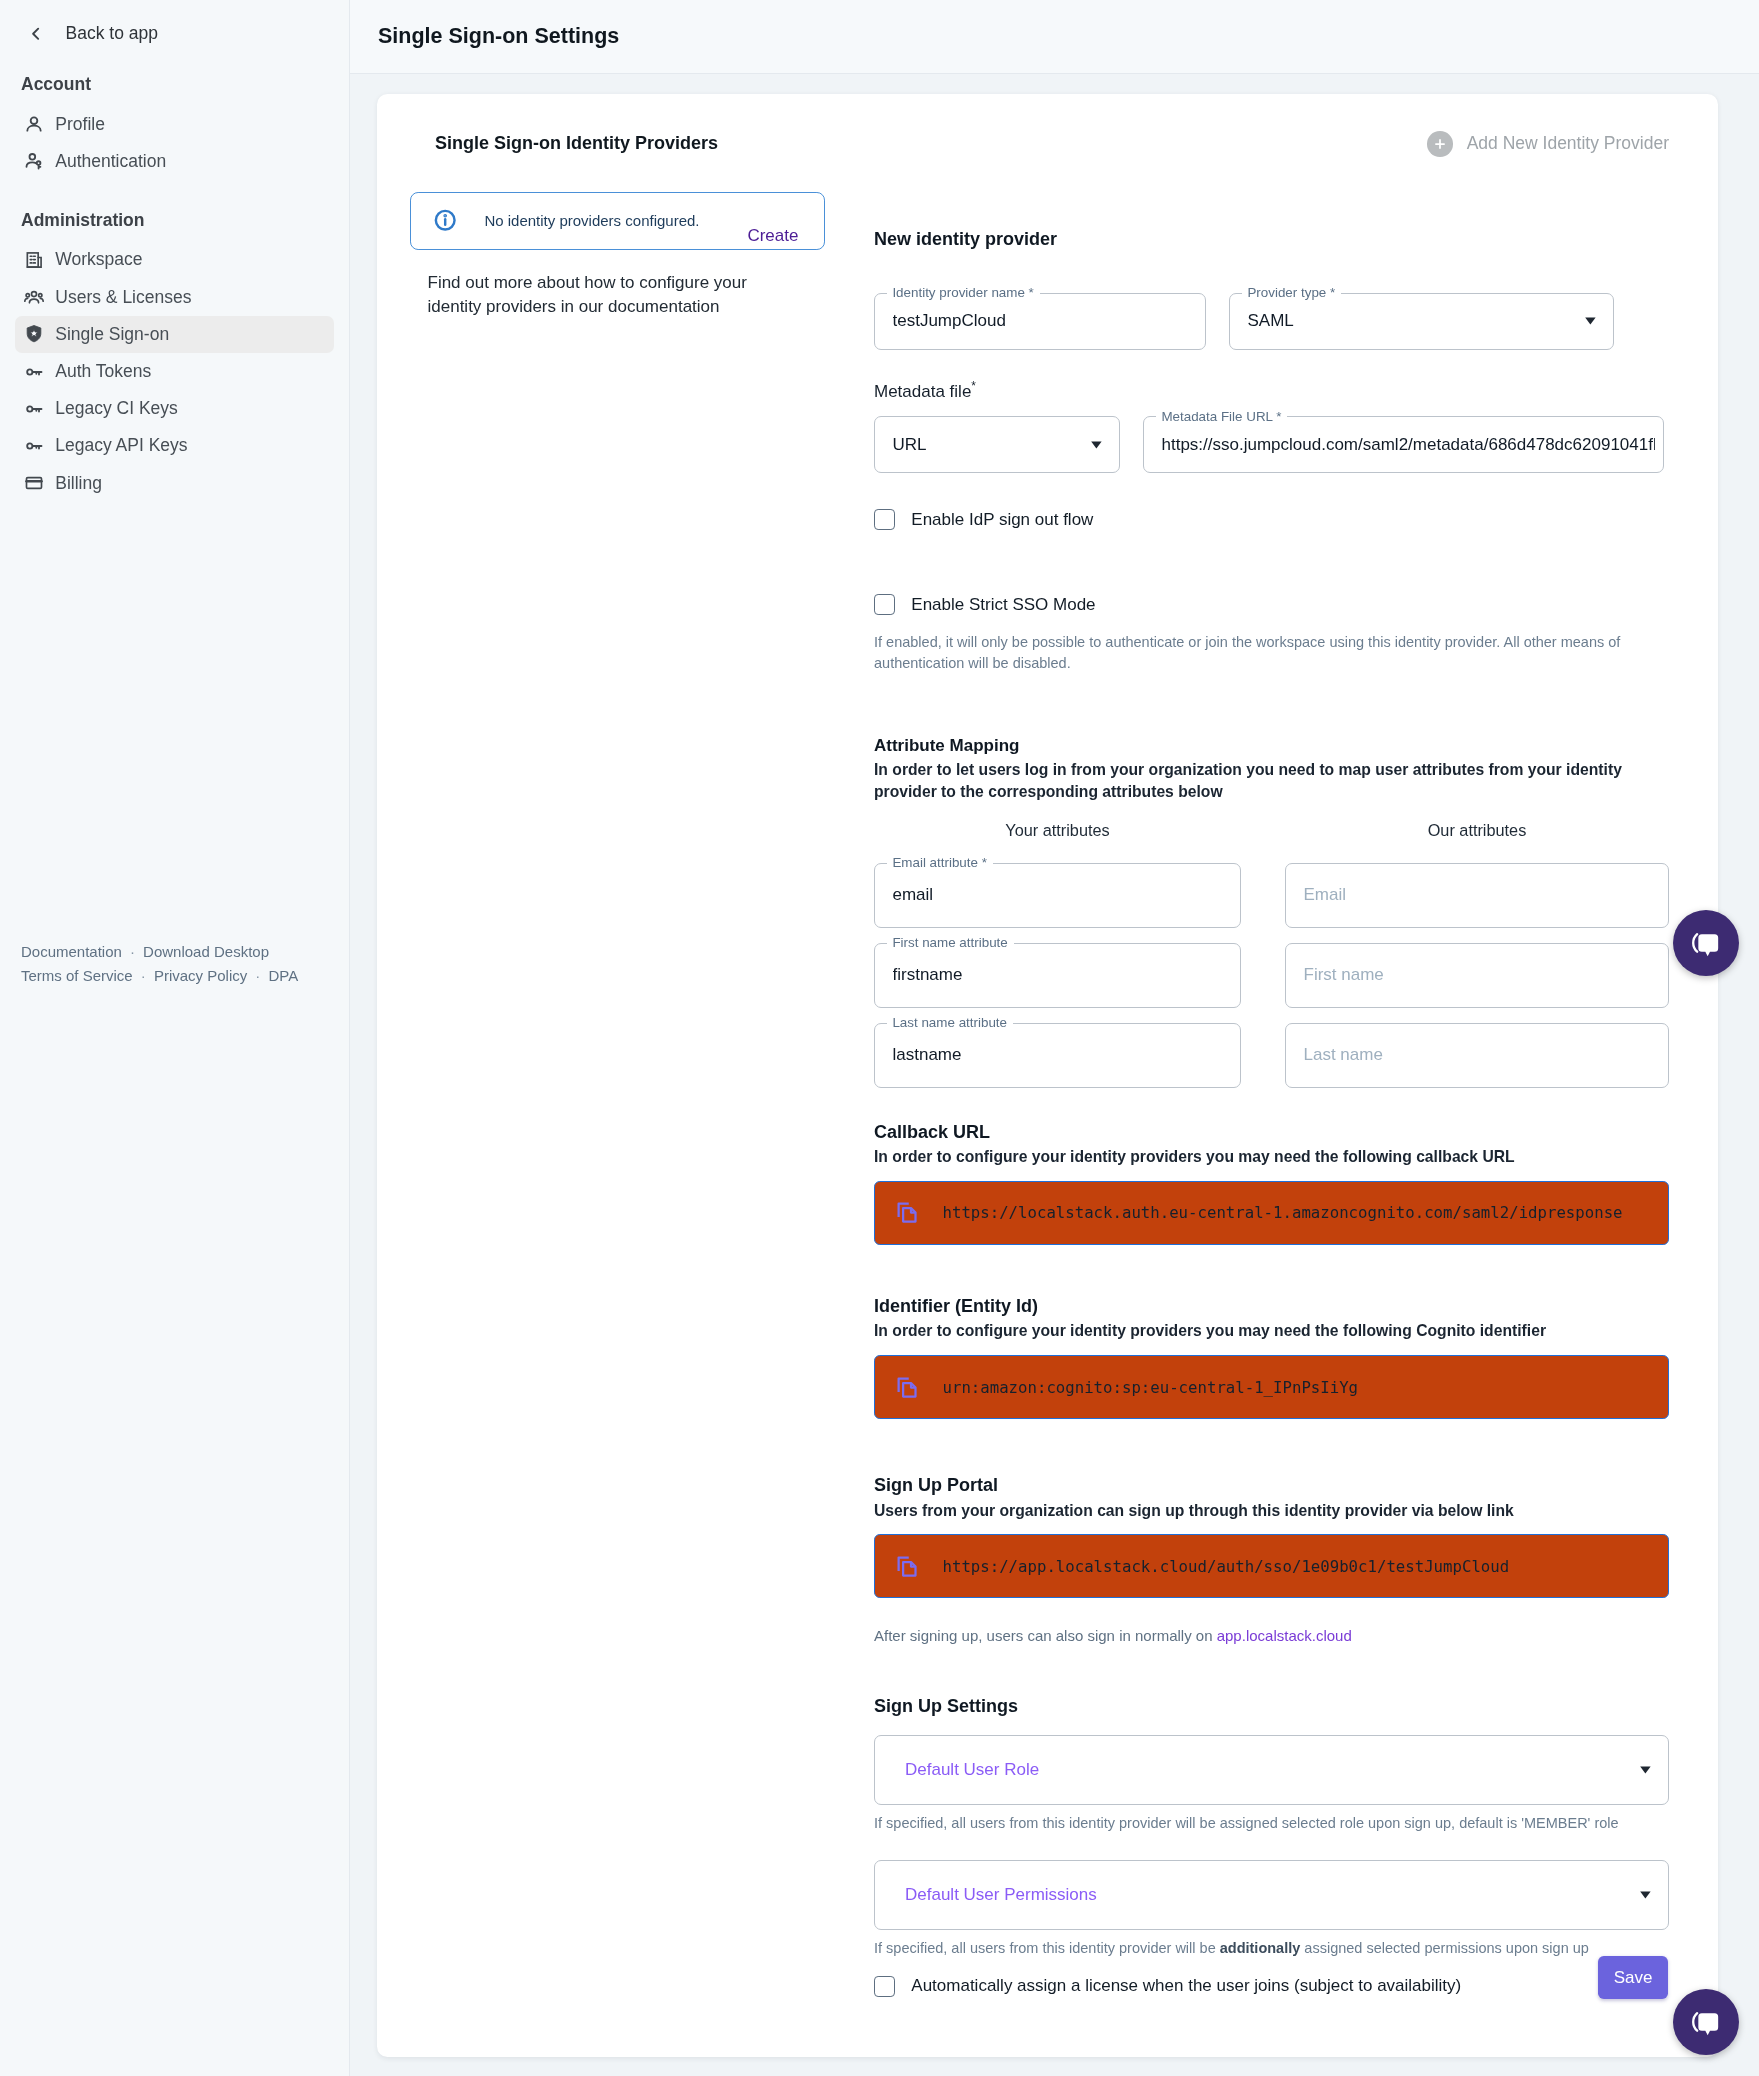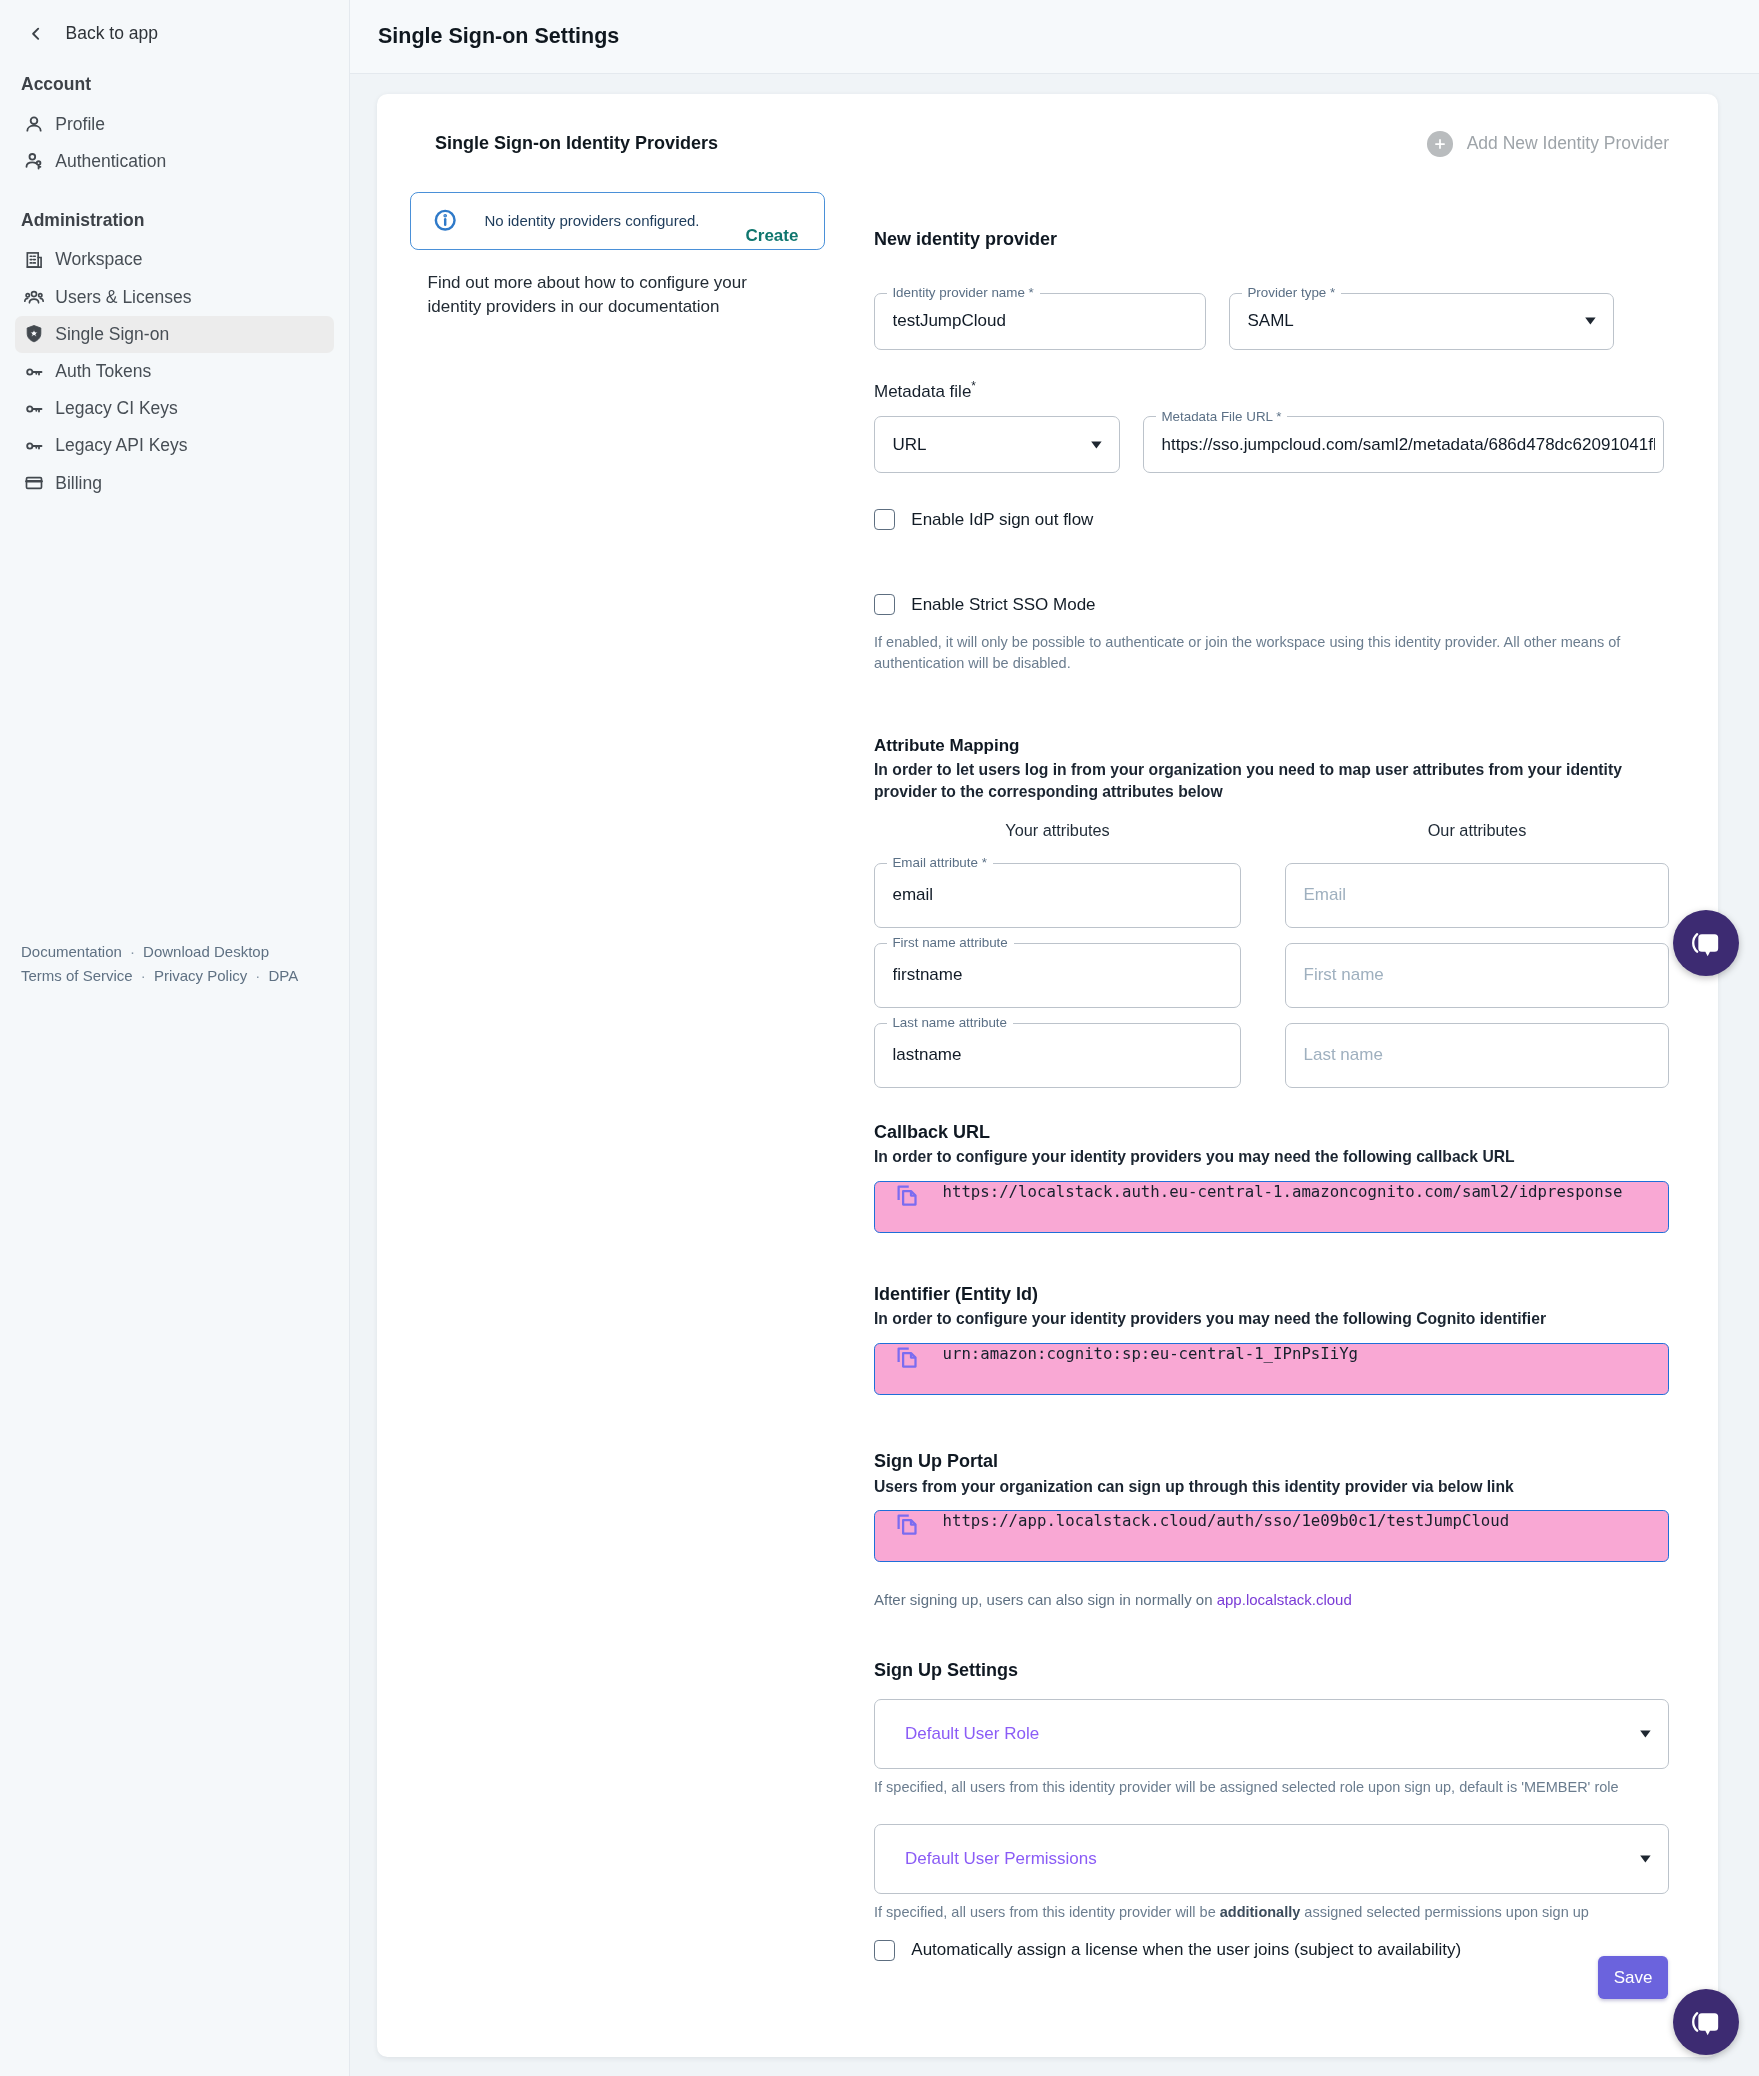--- a/index.html
+++ b/index.html
@@ -84,21 +84,21 @@
   .col-right { margin-left:49px; width:795px; }
 
   
   .alert {
     height:58px; border:1.7px solid #4a90d8; border-radius:8.1px;
     display:flex; align-items:center; background:#ffffff;
   }
   .alert .info-ic { margin-left:22px; width:24.4px; height:24.4px; }
   .alert .info-ic svg { width:24.4px; height:24.4px; stroke:#2f7ac9; }
   .alert .alert-text { flex:1; margin-left:27px; font-size:15px; color:#1d3b5a; }
-  .alert .create-link { margin-right:25.6px; font-size:17px; font-weight:700; color:#0f766e; cursor:pointer;margin-top:30px; }
+  .alert .create-link { margin-right:25.6px; font-size:17px; font-weight:400; color:#4c1d95; cursor:pointer;margin-top:30px; }
   .docs-note { margin:21px 0 0 17.5px; font-size:17px; line-height:24.4px; color:#222b34; max-width:372px; }
 
   
   .h2 { font-size:18px; font-weight:700; color:#0f1822; }
   .bold-desc { font-size:15.7px; font-weight:700; color:#1b2531; line-height:22px; }
   .helper { font-size:14.5px; color:#6b7d8f; line-height:21px; }
 
   
   .frow { display:flex; gap:23px; }
   .field {
@@ -129,23 +129,23 @@
   .attr-cols-heads { display:flex; margin-top:17.5px; }
   .attr-cols-heads .ah { font-size:16.3px; color:#1f2a36; text-align:center; }
   .attr-cols-heads .ah.left { width:367px; }
   .attr-cols-heads .ah.right { margin-left:44px; width:384px; }
   .attr-row { display:flex; margin-top:15px; }
   .attr-row .field.src { width:367px; }
   .attr-row .field.dst { width:384px; margin-left:44px; }
 
   
   .copybox {
-    margin-top:12.8px; height:52px;
-    border:1.7px solid #1e6fd9; border-radius:5.8px; background:#f9a8d4;
-    display:flex; padding:0 17.5px; gap:23px;
+    margin-top:12.8px; height:64px;
+    border:1.7px solid #1e6fd9; border-radius:5.8px; background:#c2410c;
+    display:flex; align-items:center; padding:0 17.5px; gap:23px;
   }
   .copy-ic { width:27px; height:27px; cursor:pointer; }
   .copy-ic svg { width:27px; height:27px; stroke:#7b6cf0; }
   .copytext { font-family:"DejaVu Sans Mono", monospace; font-size:15.7px; color:#16202c; white-space:nowrap; overflow:hidden; }
 
   .note-line { font-size:15px; color:#5f7183; }
   .note-line .plink { color:#7a3bd6; cursor:pointer; }
 
   
   .save-btn {

